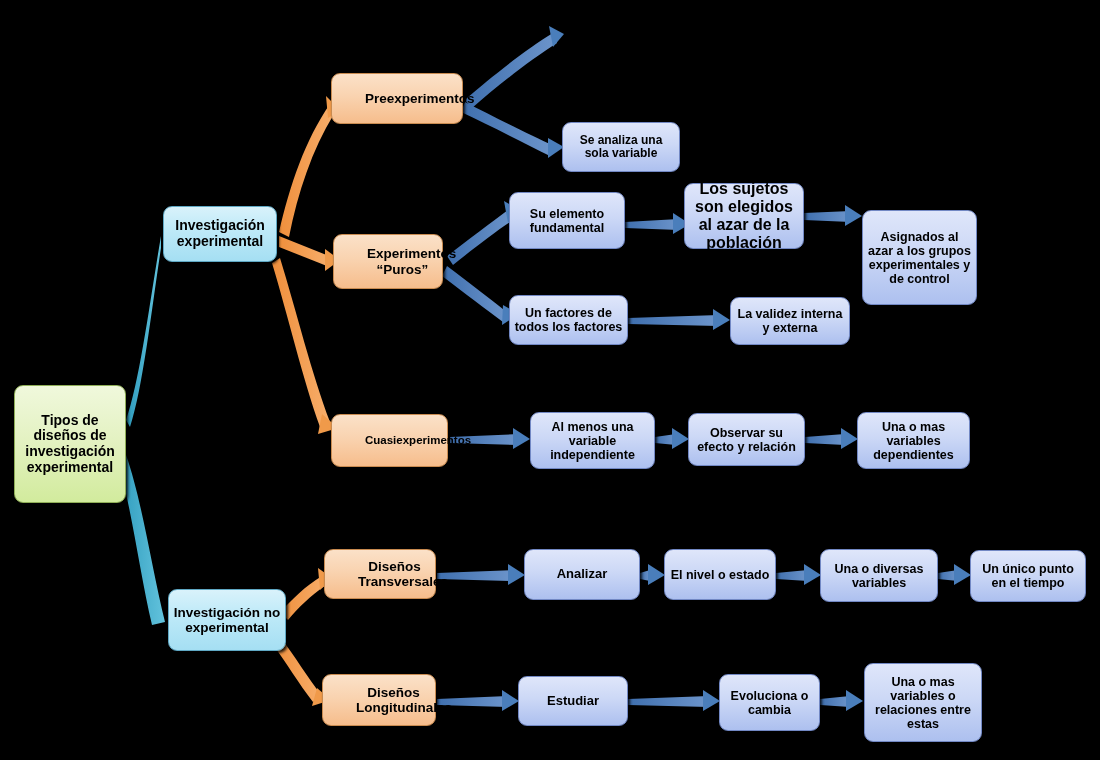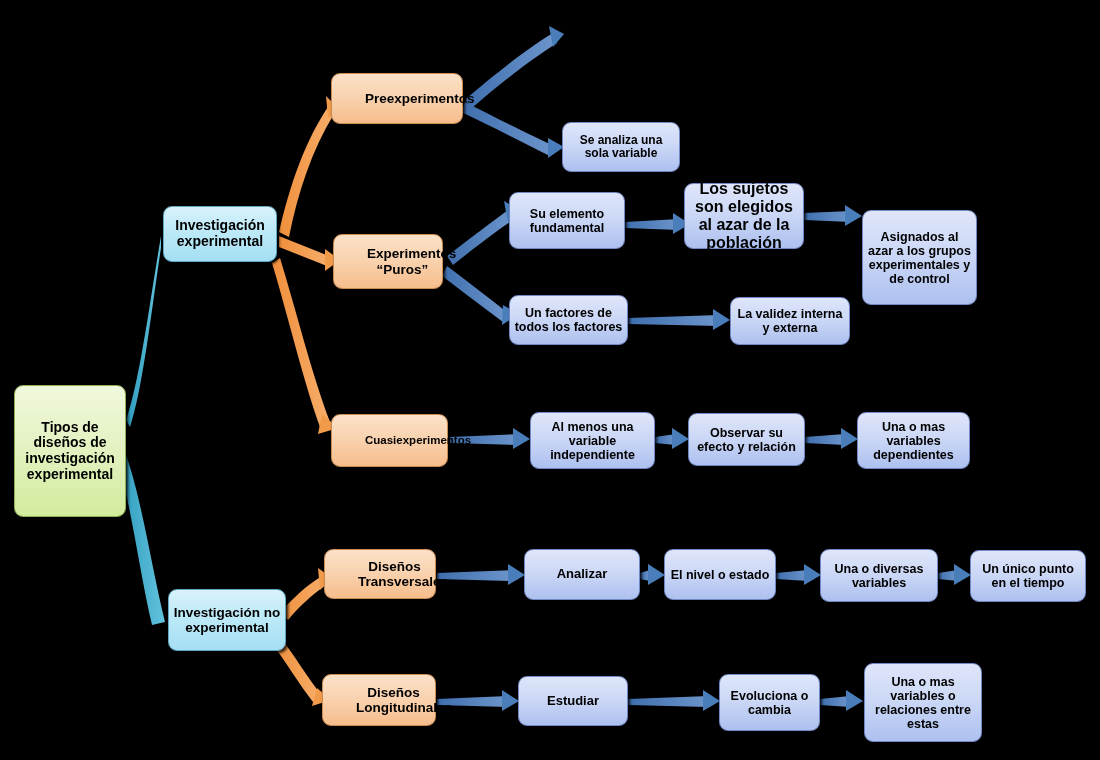--- a/index.html
+++ b/index.html
@@ -196,21 +196,21 @@
       <path d="M628,699 L709,696 L709,707 L628,705 Z" fill="url(#gblue)"></path>
       <path d="M703,690 L720,701 L703,711 Z" fill="#4a7ebb"></path>
     </g>
 
     <g>
       <path d="M820,699 L850,696 L850,707 L820,705 Z" fill="url(#gblue)"></path>
       <path d="M846,690 L863,701 L846,711 Z" fill="#4a7ebb"></path>
     </g>
   </svg>
 
-  <div class="node n-root" style="left:14px; top:385px; width:112px; height:132px; font-size:14px;">
+  <div class="node n-root" style="left:14px; top:385px; width:112px; height:118px; font-size:14px;">
     <span class="txt">Tipos de diseños de investigación experimental</span>
   </div>
 
   <div class="node n-cyan" style="left:163px; top:206px; width:114px; height:56px; font-size:14px;">
     <span class="txt">Investigación experimental</span>
   </div>
 
   <div class="node n-cyan" style="left:168px; top:589px; width:118px; height:62px; font-size:13.5px;justify-content:flex-end;">
     <span class="txt">Investigación no experimental</span>
   </div>

